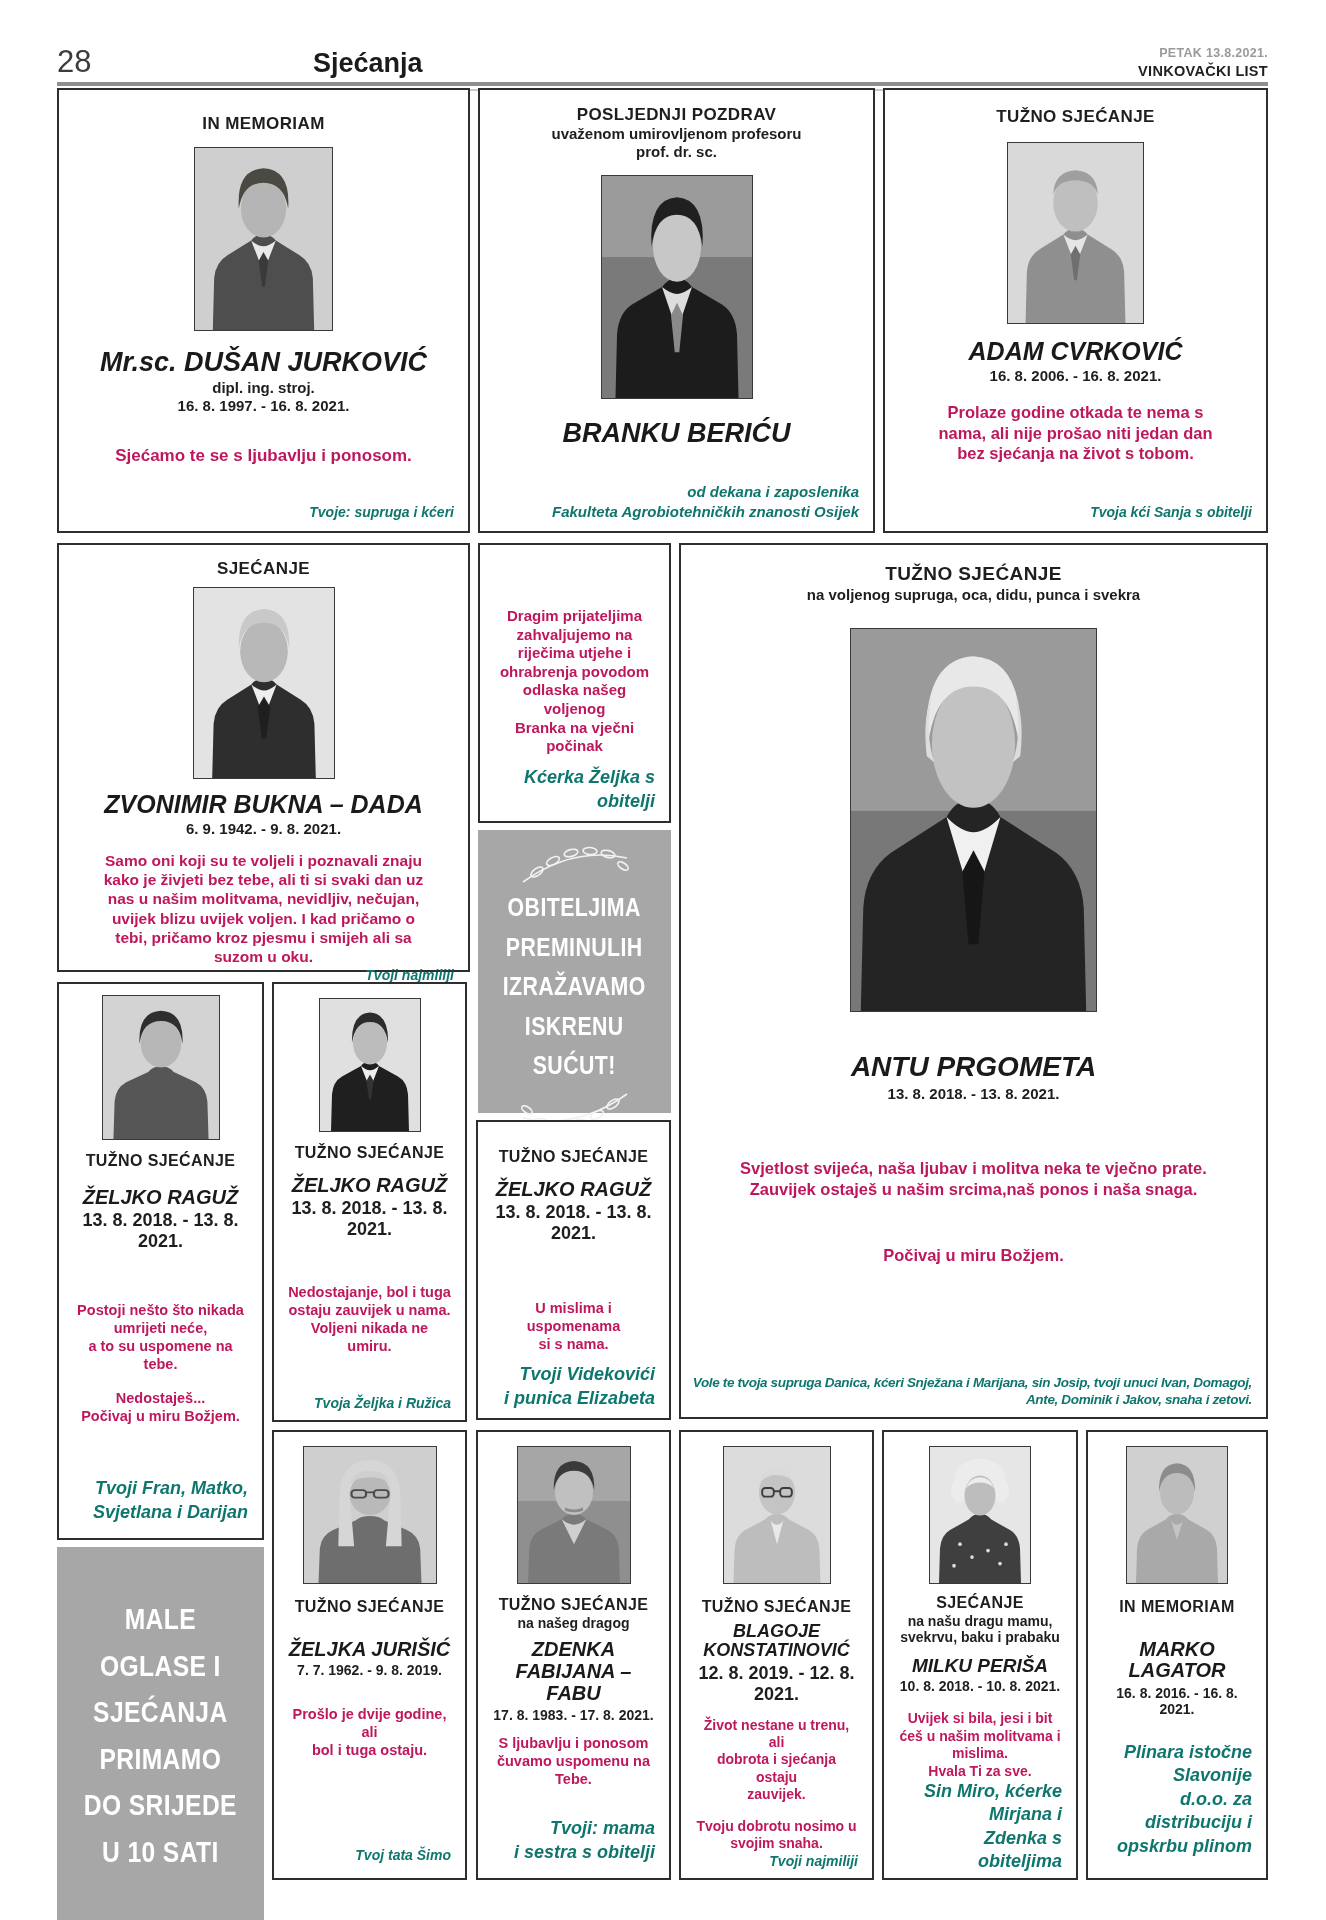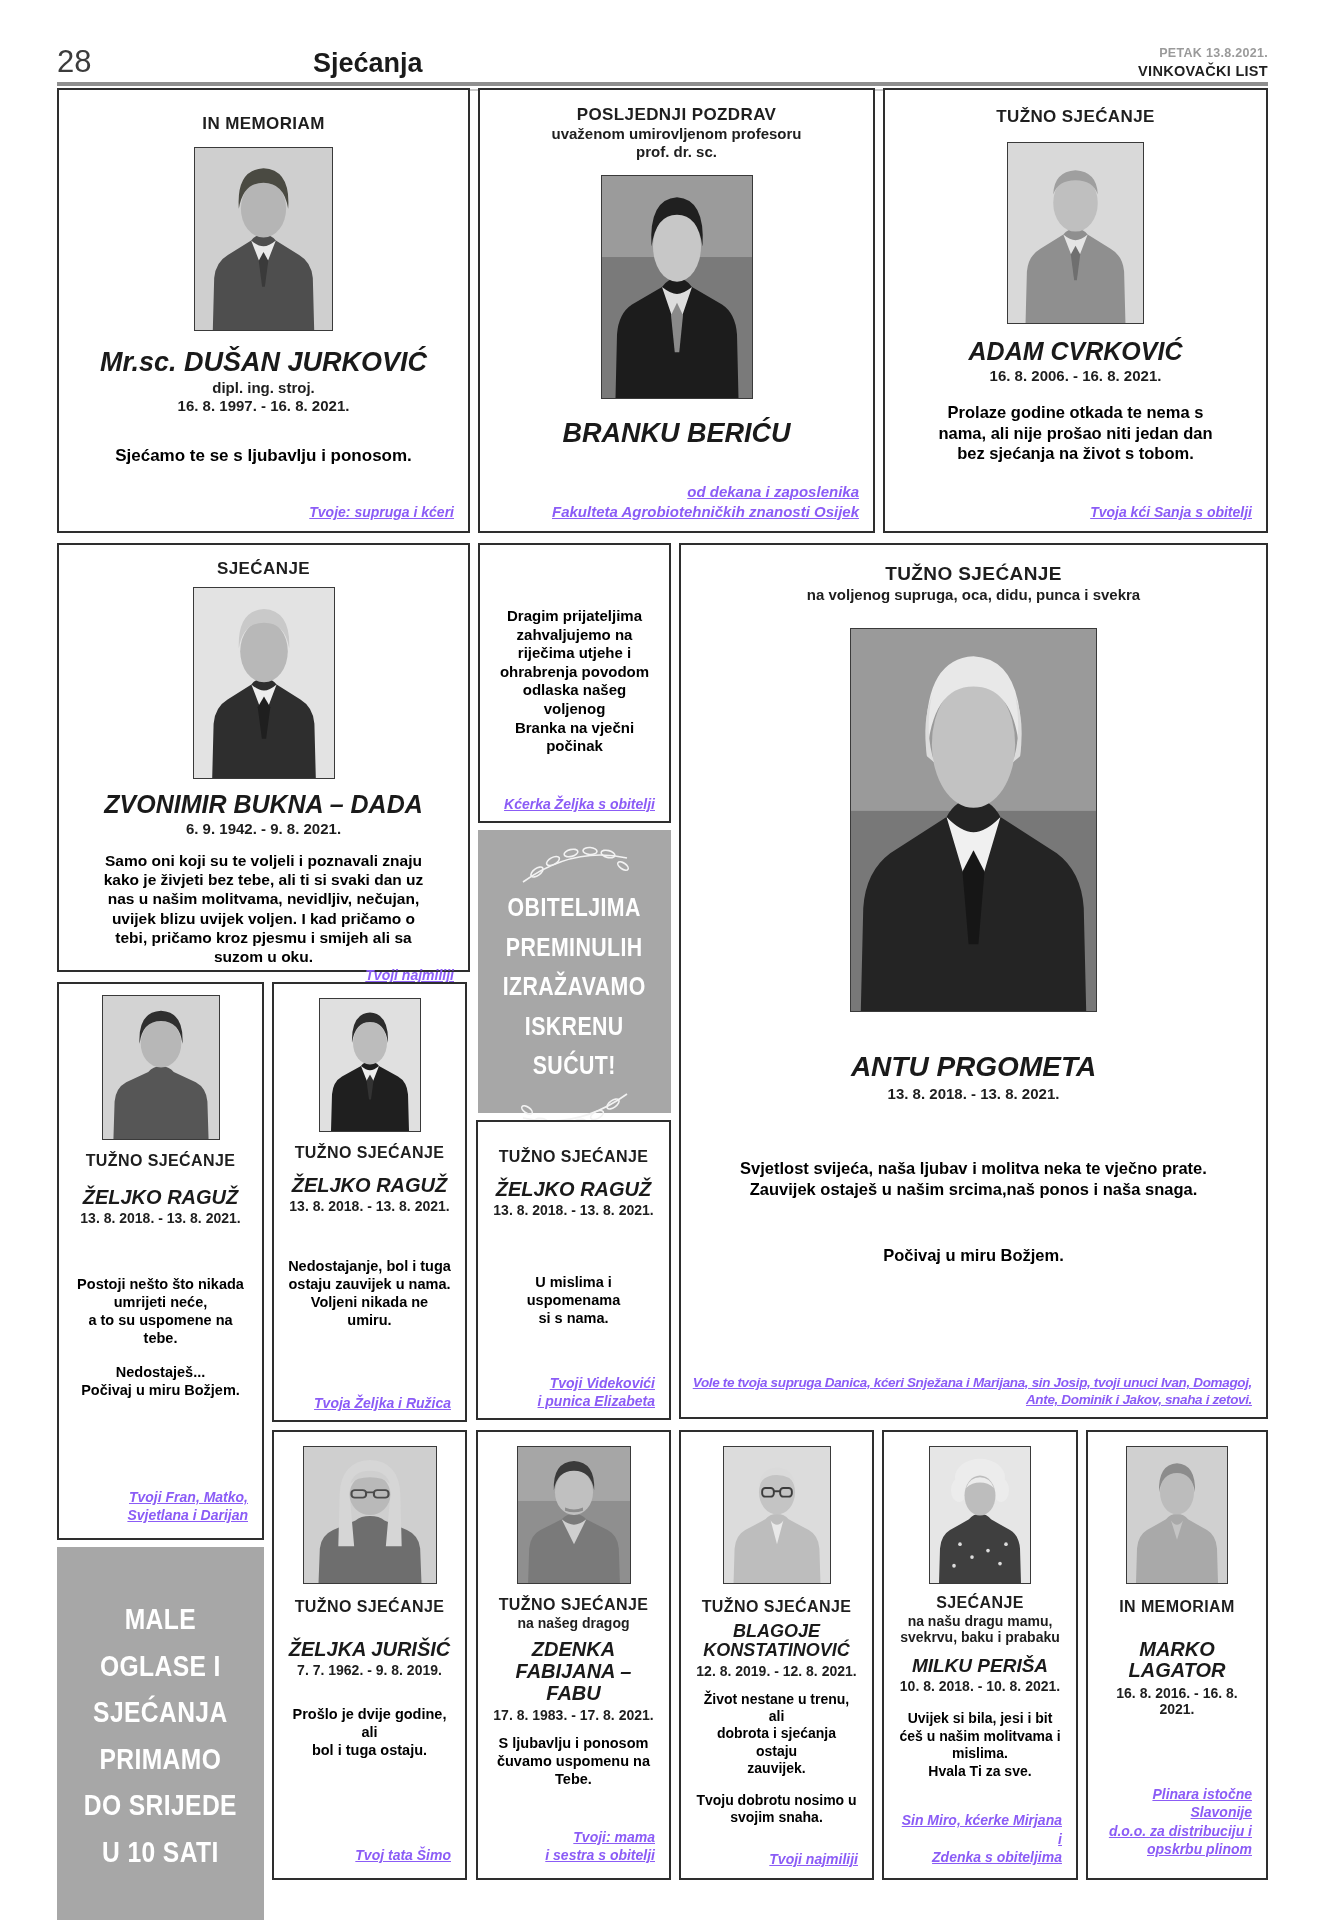--- a/index.html
+++ b/index.html
@@ -16,24 +16,24 @@
   
   .box{position:absolute;border:2px solid #2e2e2e;background:#fff;box-sizing:border-box;
        display:flex;flex-direction:column;align-items:center;text-align:center;
        padding:0 14px;}
   .graybox{position:absolute;background:#a7a7a7;box-sizing:border-box;display:flex;
        flex-direction:column;align-items:center;text-align:center;}
   .hdr{font-weight:700;color:#1e1e1e;letter-spacing:.4px;line-height:1.18;}
   .sub{font-weight:700;color:#1e1e1e;line-height:1.18;}
   .name{font-weight:700;font-style:italic;color:#1a1a1a;line-height:1.08;}
   .dates{font-weight:700;color:#1e1e1e;}
-  .bl{font-weight:700;color:#000000;line-height:1.24;}
+  .bl{font-weight:700;color:#be185d;line-height:1.24;}
   .sig{margin-top:auto;align-self:flex-end;text-align:right;font-style:italic;
-       font-weight:700;color:#8b5cf6;line-height:1.3;text-decoration:underline;}
-  .fs13{font-size:14px}.fs14{font-size:14px}.fs145{font-size:14.5px}.fs15{font-size:15px}
+       font-weight:700;color:#0f766e;line-height:1.3;}
+  .fs13{font-size:18px}.fs14{font-size:14px}.fs145{font-size:14.5px}.fs15{font-size:15px}
   .fs155{font-size:15.5px}.fs16{font-size:16px}.fs165{font-size:16.5px}.fs17{font-size:17px}
   .fs19{font-size:19px}.fs20{font-size:20px}.fs25{font-size:25px}
   .fs27{font-size:27px}.fs28{font-size:28px}
   .photo{border:1px solid #3a3a3a;overflow:hidden;flex:none;}
   .photo svg{display:block;width:100%;height:100%;}
   .condensed{transform:scaleX(.82);transform-origin:50% 50%;}
   .whiteline{color:#ffffff;font-weight:700;letter-spacing:.5px;line-height:1.52;}
   .laurel{flex:none;}
   .nowrap{white-space:nowrap;}
 </style>

